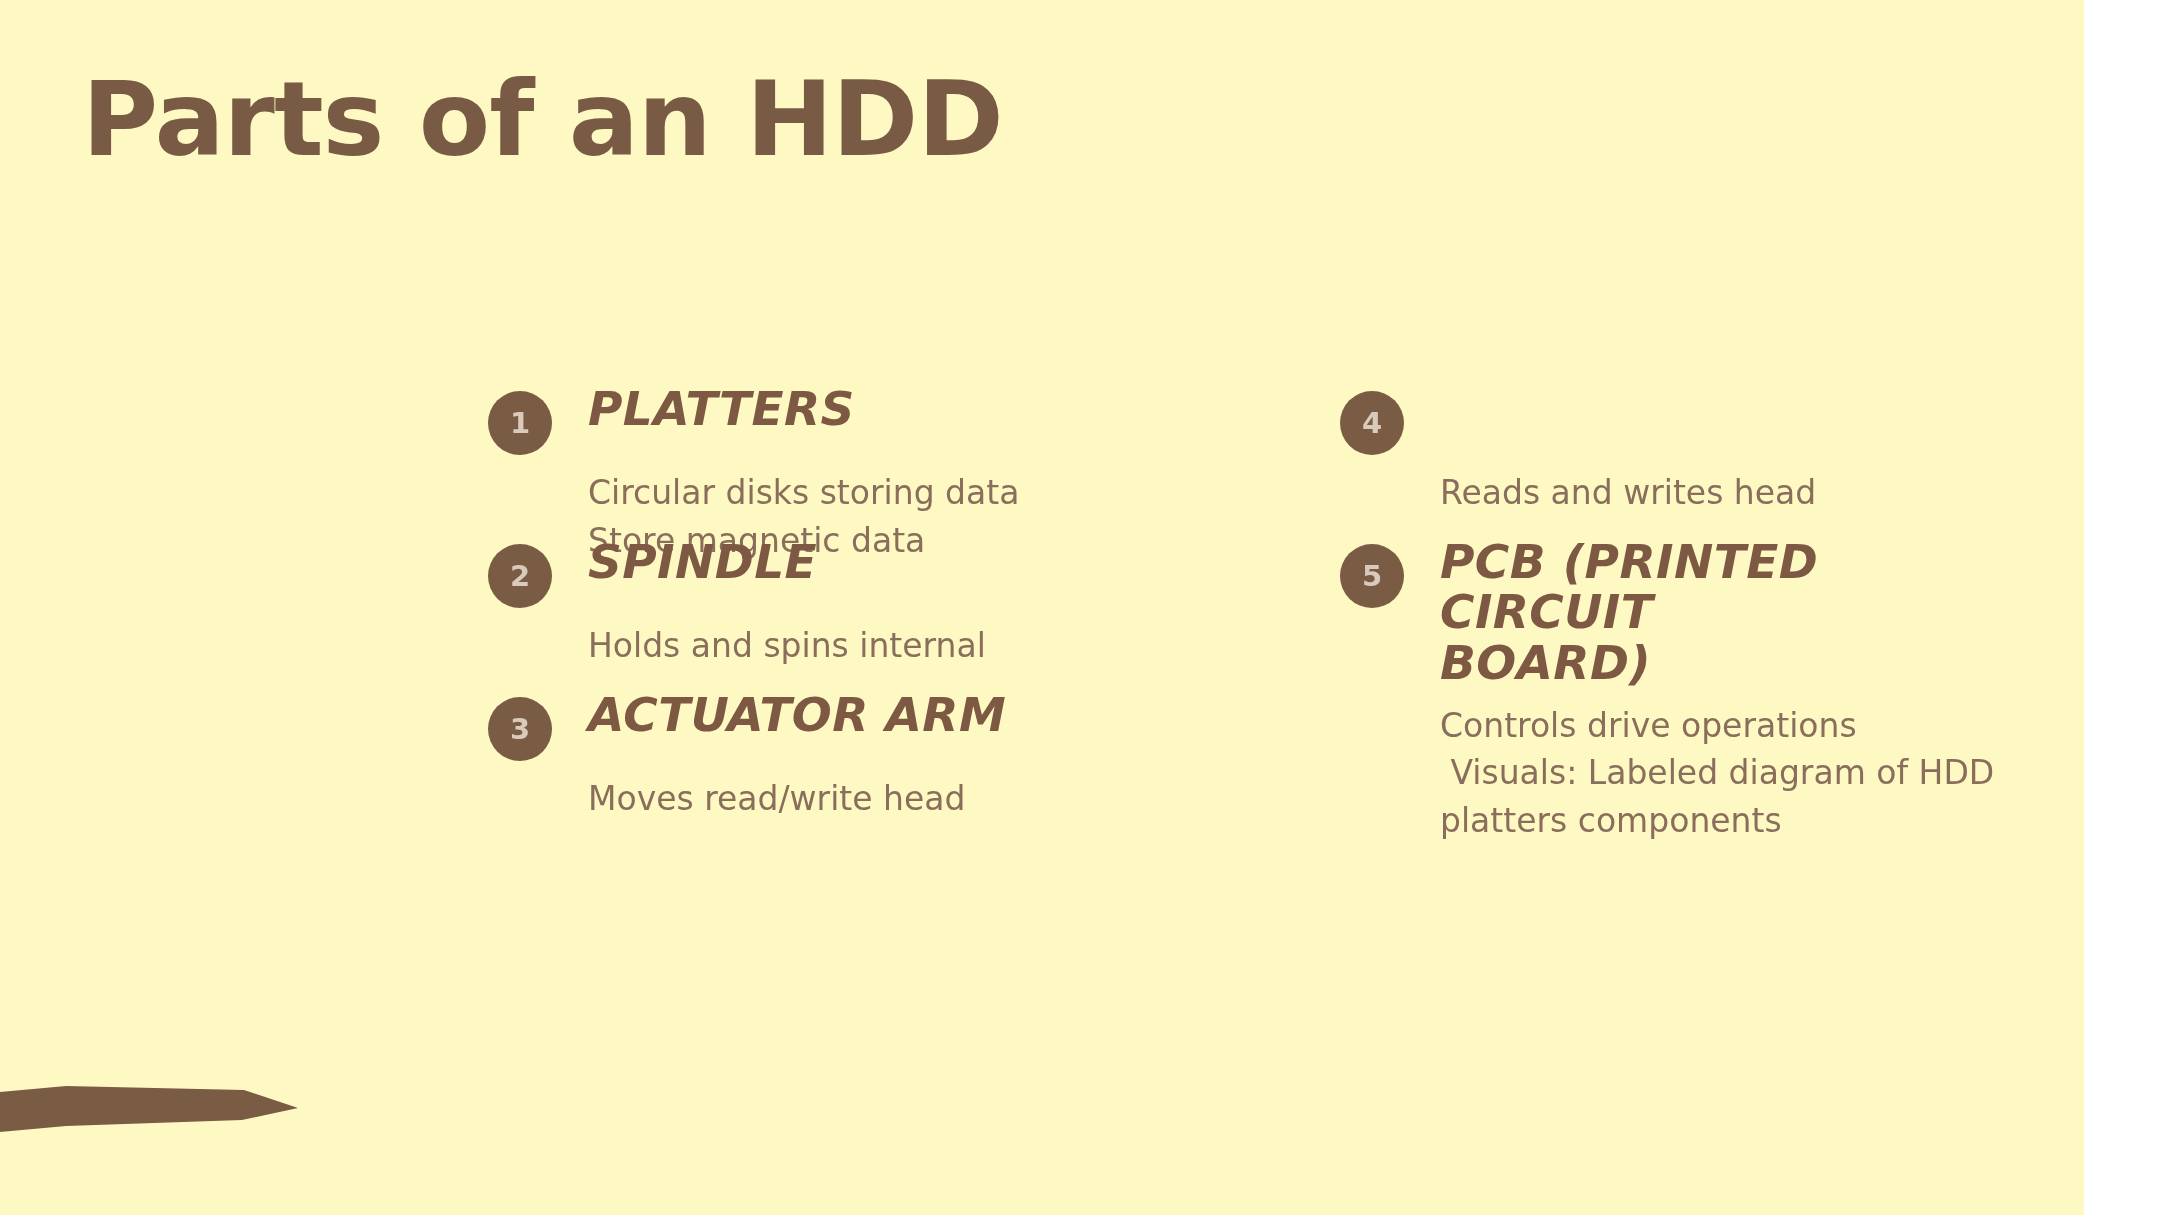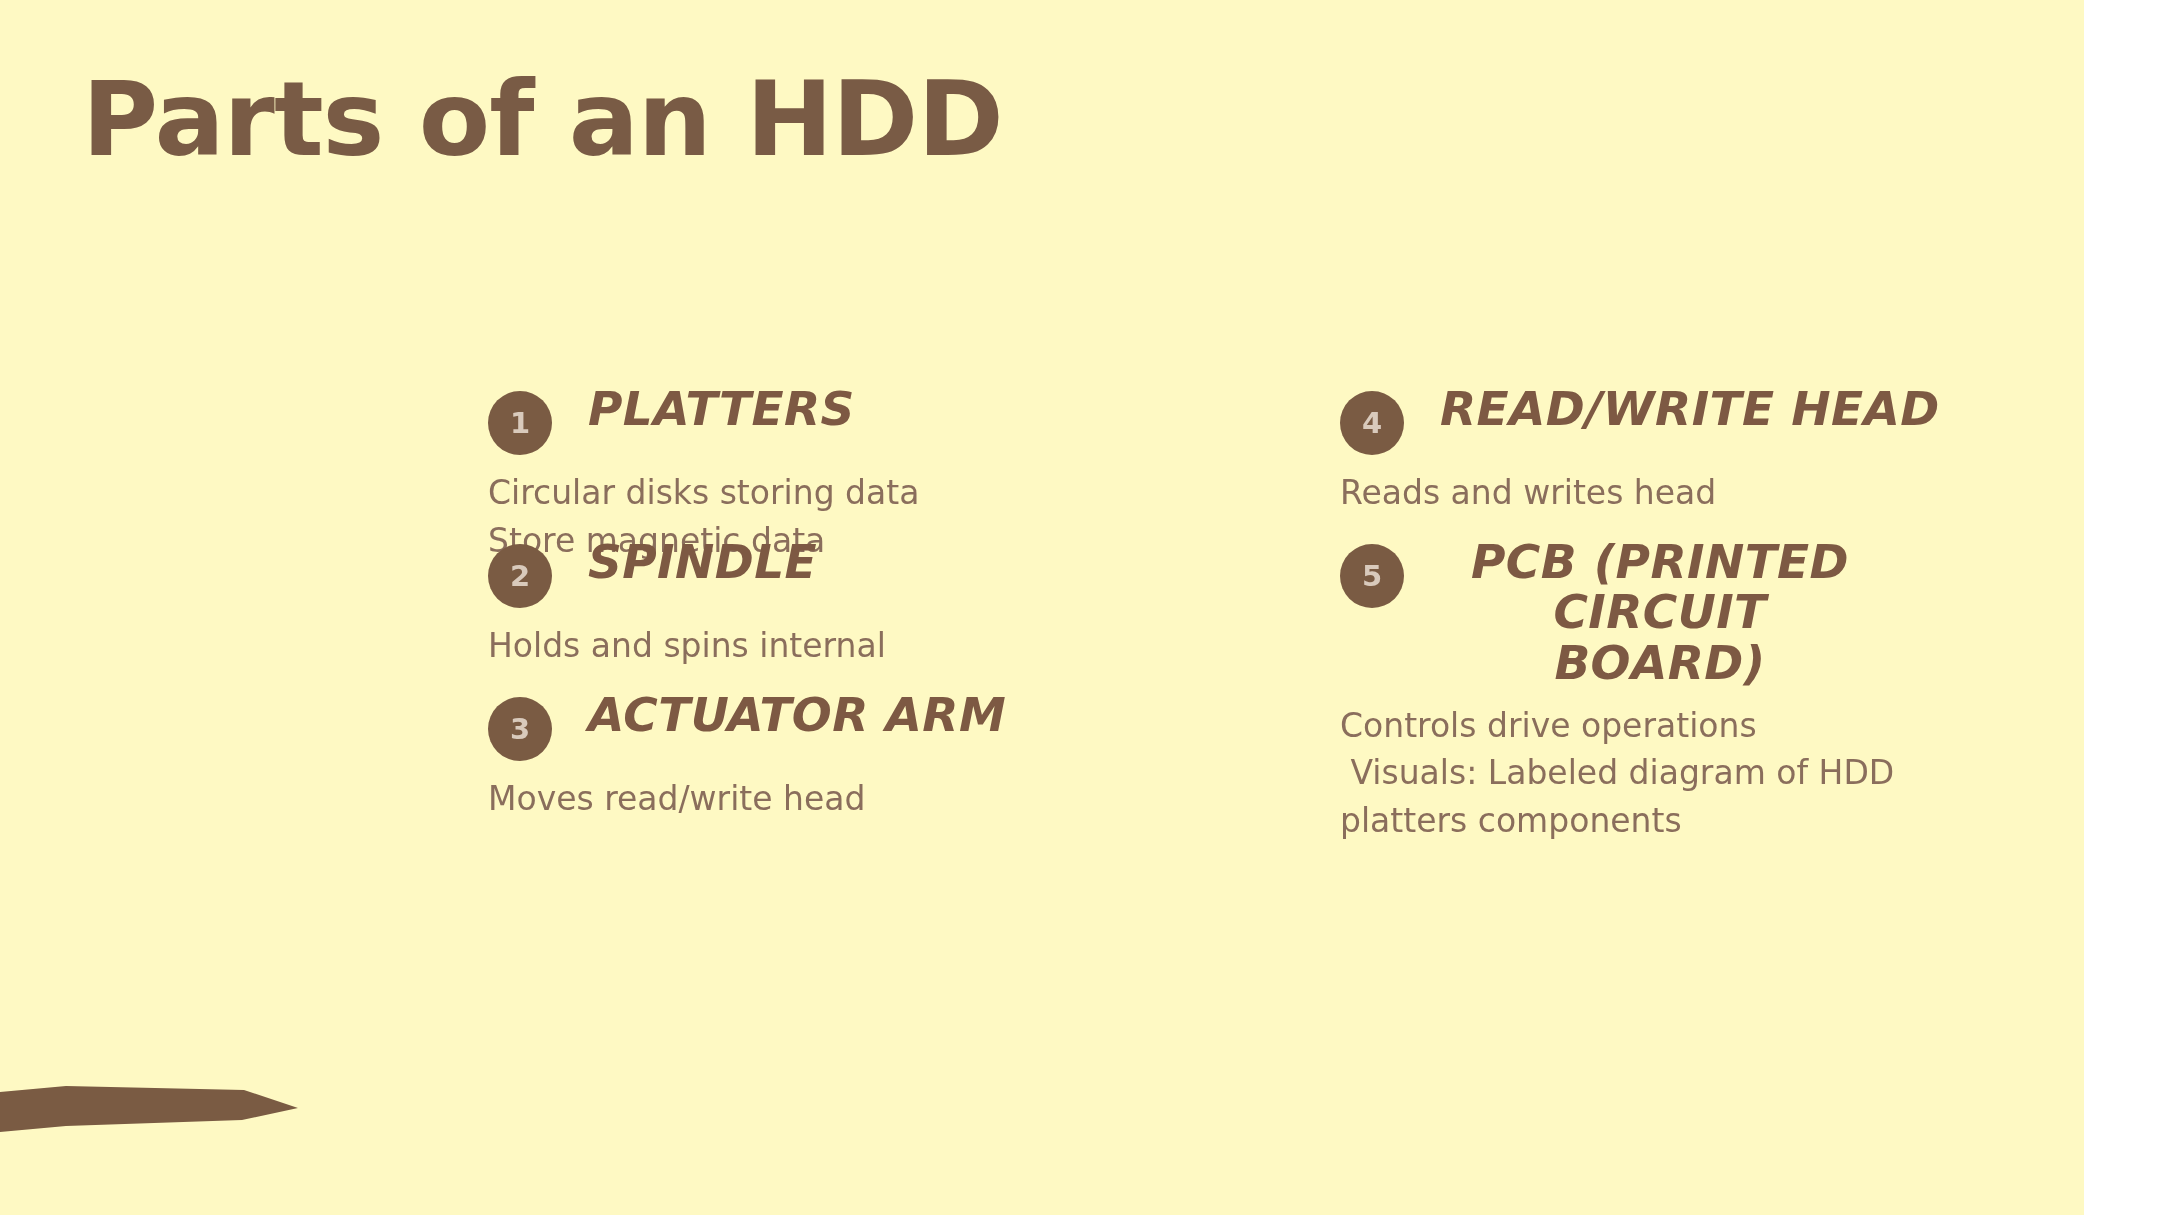--- a/index.html
+++ b/index.html
@@ -92,20 +92,21 @@
     font-size: 47px;
     font-weight: bold;
     color: #7D5943;
     line-height: 1.07;
     letter-spacing: 0.4px;
     padding-top: 3px;
     font-style: italic;
   }
 
   .item-desc {
+    margin-left: 100px;
     margin-top: 14px;
     font-size: 33px;
     font-weight: normal;
     color: #8A6E5C;
     line-height: 1.44;
   }
   .item-desc .desc-line {
     display: block;
     white-space: pre;
   }
@@ -159,31 +160,30 @@
         </div>
       </div>
 
     </div>
 
     <div class="column" id="column-right">
 
       <div class="list-item" style="top:0px;">
         <div class="item-head">
           <div class="badge">4</div>
-          <div class="item-heading">READ/WRITE HEAD</div>
         </div>
         <div class="item-desc">
           <span class="desc-line">Reads and writes head</span>
         </div>
       </div>
 
       <div class="list-item" style="top:153px;">
         <div class="item-head">
           <div class="badge">5</div>
-          <div class="item-heading" style="max-width:440px;text-align:center;">PCB (PRINTED CIRCUIT BOARD)</div>
+          <div class="item-heading" style="max-width:440px;">PCB (PRINTED CIRCUIT BOARD)</div>
         </div>
         <div class="item-desc">
           <span class="desc-line">Controls drive operations</span>
           <span class="desc-line"> Visuals: Labeled diagram of HDD</span>
           <span class="desc-line">platters components</span>
         </div>
       </div>
 
     </div>
 

